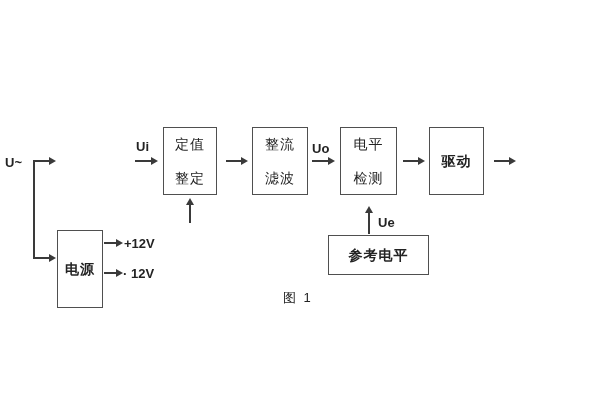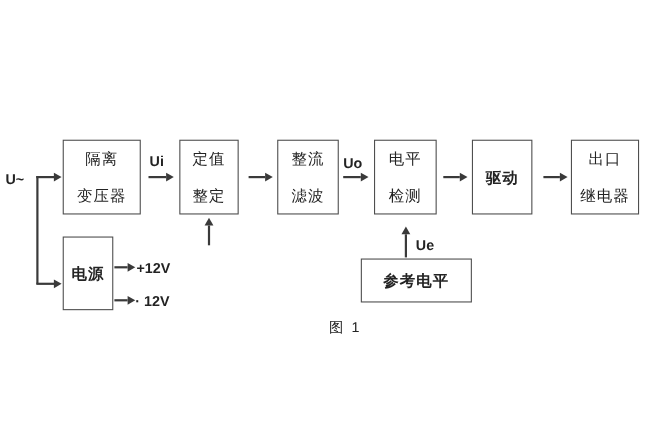--- a/index.html
+++ b/index.html
@@ -22,77 +22,69 @@
   .hl{position:absolute; height:1.5px; background:var(--line);}
   .vl{position:absolute; width:1.5px; background:var(--line);}
   .ah-r{position:absolute; width:0; height:0;
     border-top:4px solid transparent; border-bottom:4px solid transparent;
     border-left:7px solid var(--line);}
   .ah-u{position:absolute; width:0; height:0;
     border-left:4px solid transparent; border-right:4px solid transparent;
     border-bottom:7px solid var(--line);}
   .lbl{position:absolute; font-size:13px; font-weight:600; line-height:1;
     white-space:nowrap; color:var(--text);text-align:right;}
-  .cap{position:absolute; font-size:13px; font-weight:400; letter-spacing:2px;margin-left:16px;}
+  .cap{position:absolute; font-size:13px; font-weight:400; letter-spacing:2px;}
 </style>
 </head>
 <body>
 
 <div class="canvas">
 
   <span class="lbl" style="left:5px;top:156px">U~</span>
 
   <div class="vl" style="left:33px;top:160px;height:98px"></div>
   <div class="hl" style="left:33px;top:160px;width:17px"></div>
   <div class="ah-r" style="left:49px;top:157px"></div>
   <div class="hl" style="left:33px;top:257px;width:17px"></div>
   <div class="ah-r" style="left:49px;top:254px"></div>
 
-  <div class="box" style="left:57px;top:127px;width:71px;height:68px">
-    <span>隔离</span>
-    <span>变压器</span>
-  </div>
   <div class="box" style="left:163px;top:127px;width:54px;height:68px">
     <span>定值</span>
     <span>整定</span>
   </div>
   <div class="box" style="left:252px;top:127px;width:56px;height:68px">
     <span>整流</span>
     <span>滤波</span>
   </div>
   <div class="box" style="left:340px;top:127px;width:57px;height:68px">
     <span>电平</span>
     <span>检测</span>
   </div>
   <div class="box single" style="left:429px;top:127px;width:55px;height:68px">
     <span>驱动</span>
-  </div>
-  <div class="box" style="left:519px;top:127px;width:62px;height:68px">
-    <span>出口</span>
-    <span>继电器</span>
   </div>
 
   <span class="lbl" style="left:136px;top:140px">Ui</span>
   <div class="hl" style="left:135px;top:160px;width:16px"></div>
   <div class="ah-r" style="left:151px;top:157px"></div>
 
   <div class="hl" style="left:226px;top:160px;width:15px"></div>
   <div class="ah-r" style="left:241px;top:157px"></div>
 
   <span class="lbl" style="left:312px;top:142px">Uo</span>
   <div class="hl" style="left:312px;top:160px;width:16px"></div>
   <div class="ah-r" style="left:328px;top:157px"></div>
 
   <div class="hl" style="left:403px;top:160px;width:15px"></div>
   <div class="ah-r" style="left:418px;top:157px"></div>
 
   <div class="hl" style="left:494px;top:160px;width:15px"></div>
   <div class="ah-r" style="left:509px;top:157px"></div>
 
-  <div class="box single" style="left:57px;top:215px;width:46px;height:67px">
+  <div class="box single" style="left:57px;top:230px;width:46px;height:78px">
     <span>电源</span>
   </div>
   <div class="box single" style="left:328px;top:235px;width:101px;height:40px">
     <span>参考电平</span>
   </div>
 
   <div class="hl" style="left:104px;top:242px;width:12px"></div>
   <div class="ah-r" style="left:116px;top:239px"></div>
   <span class="lbl" style="left:124px;top:237px">+12V</span>
 

